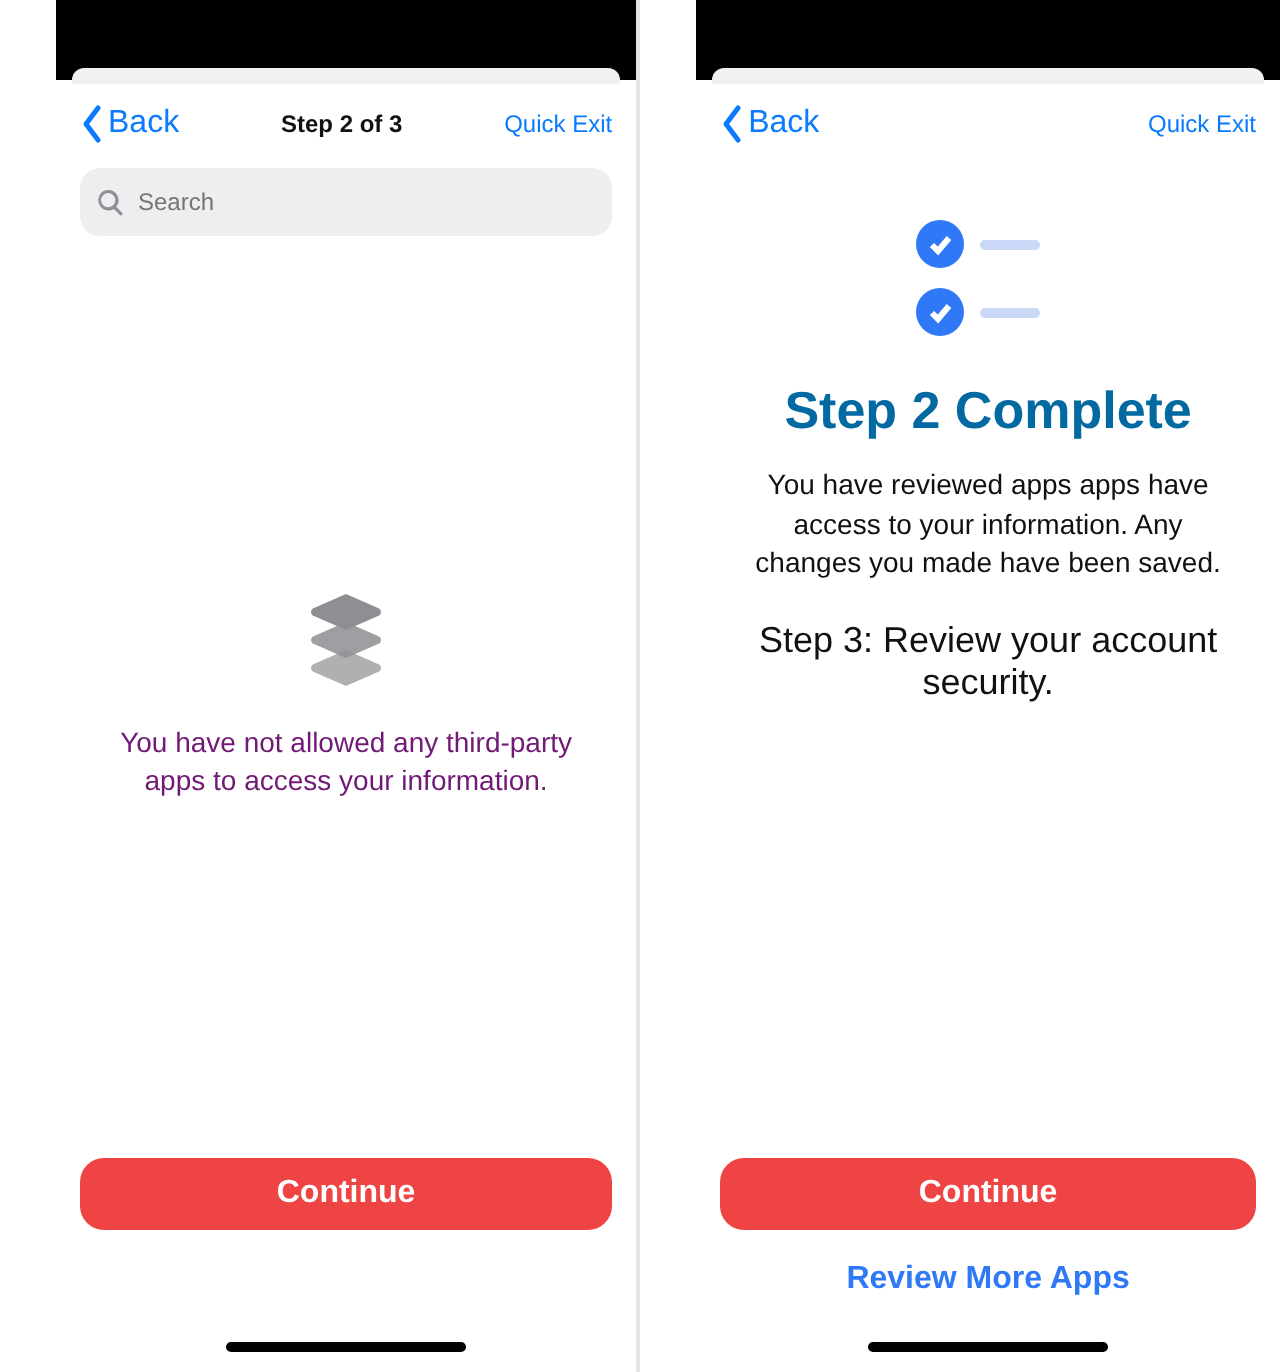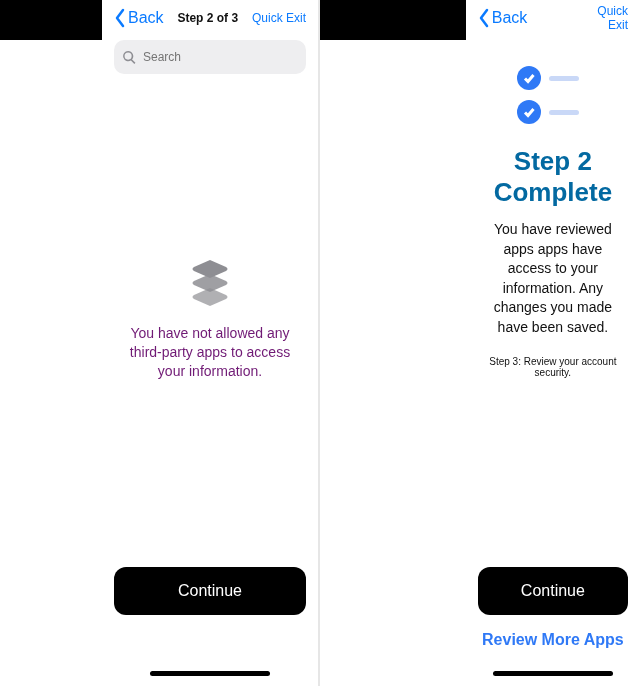--- a/index.html
+++ b/index.html
@@ -9,22 +9,23 @@
     background: #ffffff;
     display: flex;
     font-family: -apple-system, "SF Pro Text", "Helvetica Neue", Arial, sans-serif;
     -webkit-font-smoothing: antialiased;
   }
   .screen {
     width: 320px;
     height: 686px;
     background: #ffffff;
     display: flex;
-    flex-direction: row;
+    flex-direction: column;
     position: relative;
+    margin-left: 28px;
   }
   .screen.left { border-right: 2px solid #e6e6e6; }
   .top-black {
     background: #000000;
     height: 40px;
     width: 100%;
   }
   .card-stack {
     position: relative;
     height: 10px;
@@ -121,27 +122,27 @@
     padding: 0 10px;
   }
   .stack-icon svg { width: 52px; height: 46px; fill: #8e8e93; }
   .empty-text {
     color: #701a75;
     font-size: 14px;
     margin-top: 14px;
     line-height: 1.35;
   }
   .primary-btn {
-    background: #000000;
+    background: #ef4444;
     color: #ffffff;
     font-size: 16px;
-    font-weight: 400;
+    font-weight: 700;
     border: none;
     border-radius: 12px;
-    height: 48px;
+    height: 36px;
     display: flex; align-items: center; justify-content: center;
   }
   .link-btn {
     color: #2f79f6;
     font-size: 16px;
     font-weight: 600;
     text-align: center;
     height: 38px;
     display: flex; align-items: center; justify-content: center;
   }
@@ -195,21 +196,21 @@
   }
   .body-text {
     font-size: 14px;
     color: #111;
     text-align: center;
     margin-top: 12px;
     line-height: 1.4;
     padding: 0 10px;
   }
   .body-sub {
-    font-size: 10px;
+    font-size: 18px;
     color: #111;
     text-align: center;
     margin-top: 18px;
   }
 </style>
 </head>
 <body>
 
 <div class="screen left">
   <div class="top-black"></div>

